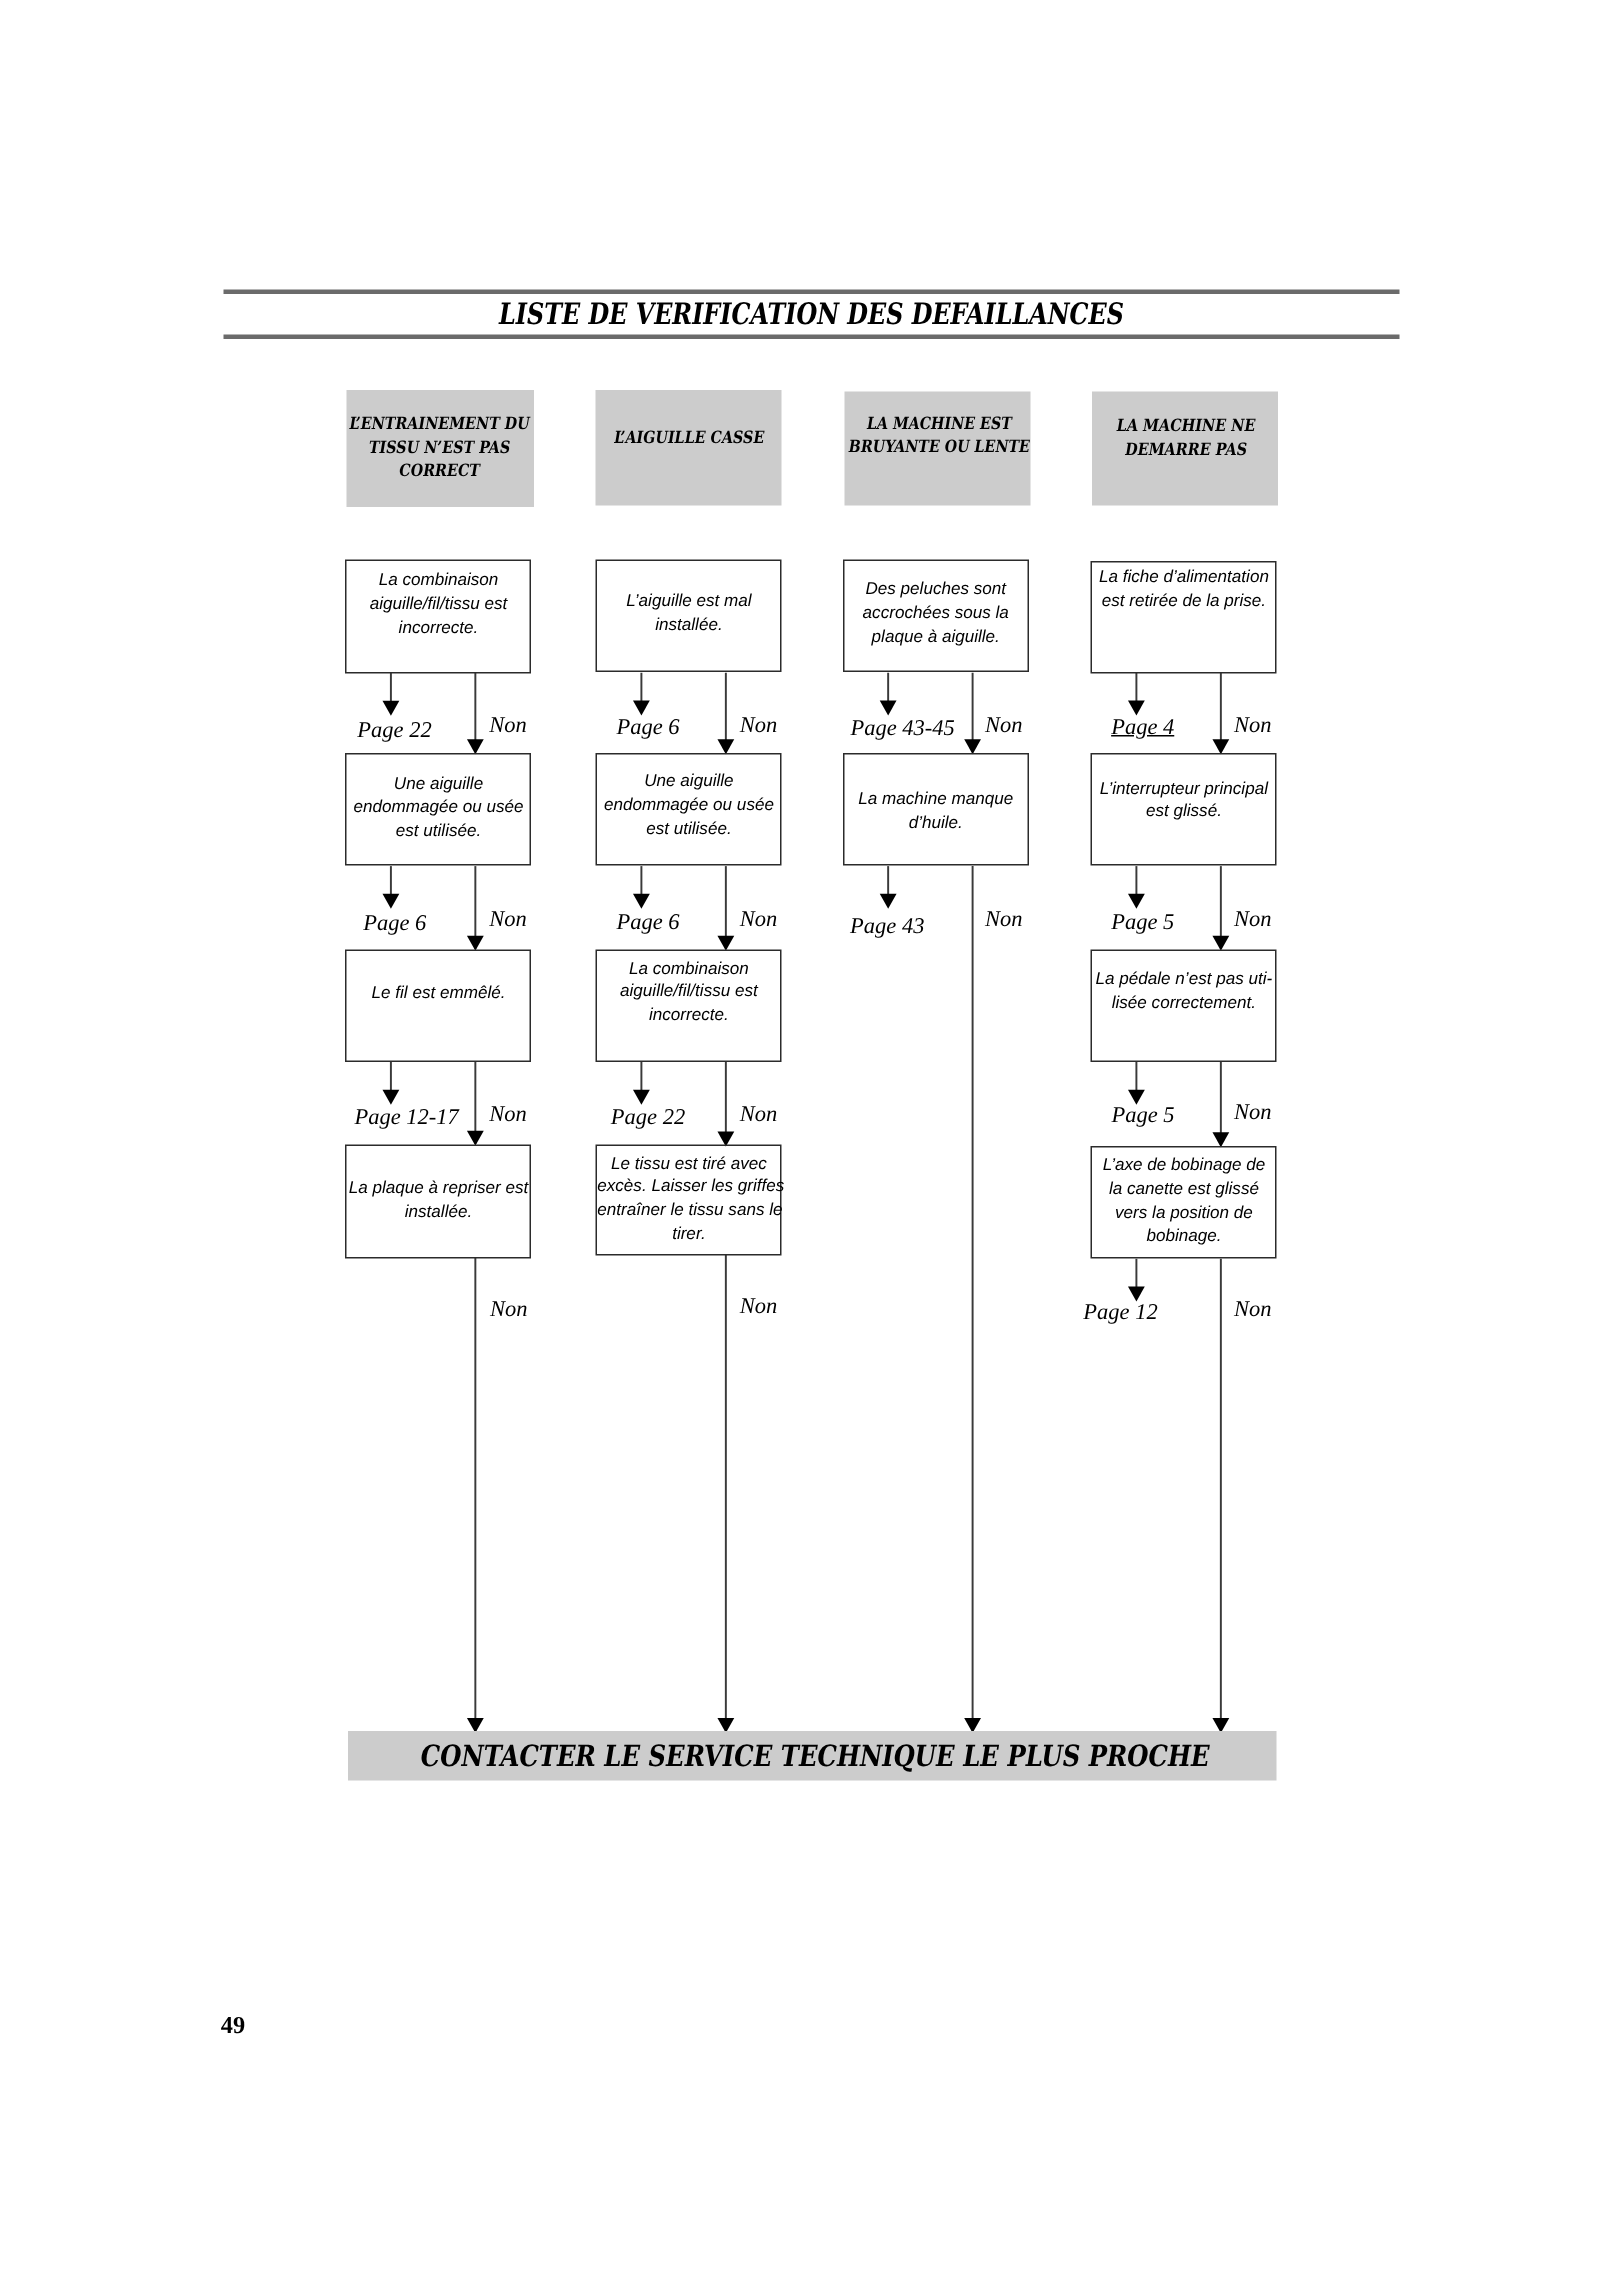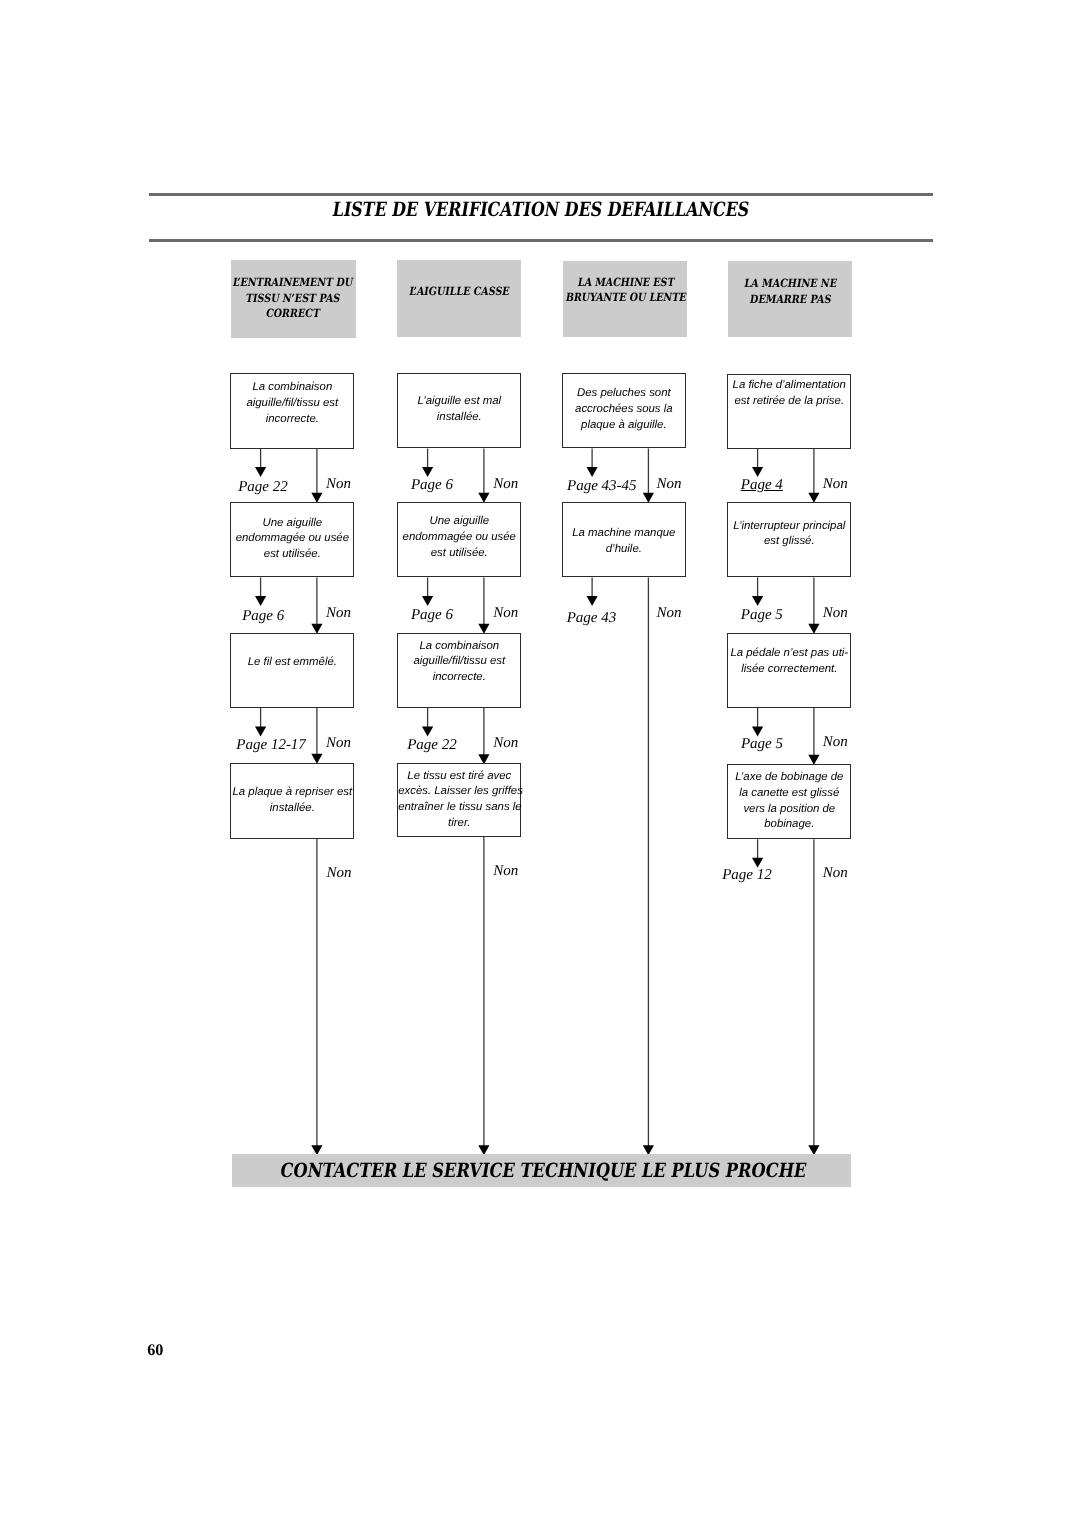--- a/index.html
+++ b/index.html
@@ -10,21 +10,21 @@
     -webkit-font-smoothing:antialiased;
     text-rendering:geometricPrecision;
   }
   #page { position:relative; width:1080px; height:1528px; overflow:hidden; background:#fff; filter:grayscale(1); }
   #page, #page * { text-rendering:geometricPrecision; }
   #nodes-layer { position:absolute; left:0; top:0; width:1080px; height:1272px; opacity:0.999; }
 
   
   #title-block { position:absolute; left:149px; top:193px; width:784px; }
   .rule { height:3px; background:#6b6b6b; width:100%; }
-  #title-gap { height:43px; position:relative; }
+  #title-gap { height:27px; position:relative; }
   #doc-title {
     position:absolute; left:0; right:0; top:2px; opacity:0.999;
     text-align:center;
     font-family:"DejaVu Serif", serif; font-stretch:condensed;
     font-weight:bold; font-style:italic;
     font-size:19.7px;
     color:#000; line-height:24px;
     transform:scaleX(0.898);
   }
 
@@ -298,15 +298,15 @@
         </div>
       </div>
       <div class="lbl page" style="left: 747px; top: 868.9px;">Page 12</div>
       <div class="lbl non" style="left: 822.7px; top: 867px;">Non</div>
     </div>
 
   <div id="footer-bar">
     <span id="footer-text">CONTACTER LE SERVICE TECHNIQUE LE PLUS PROCHE</span>
   </div>
 
-  <div id="page-number">60</div>
+  <div id="page-number">49</div>
 
 </div>
 
 </body></html>

